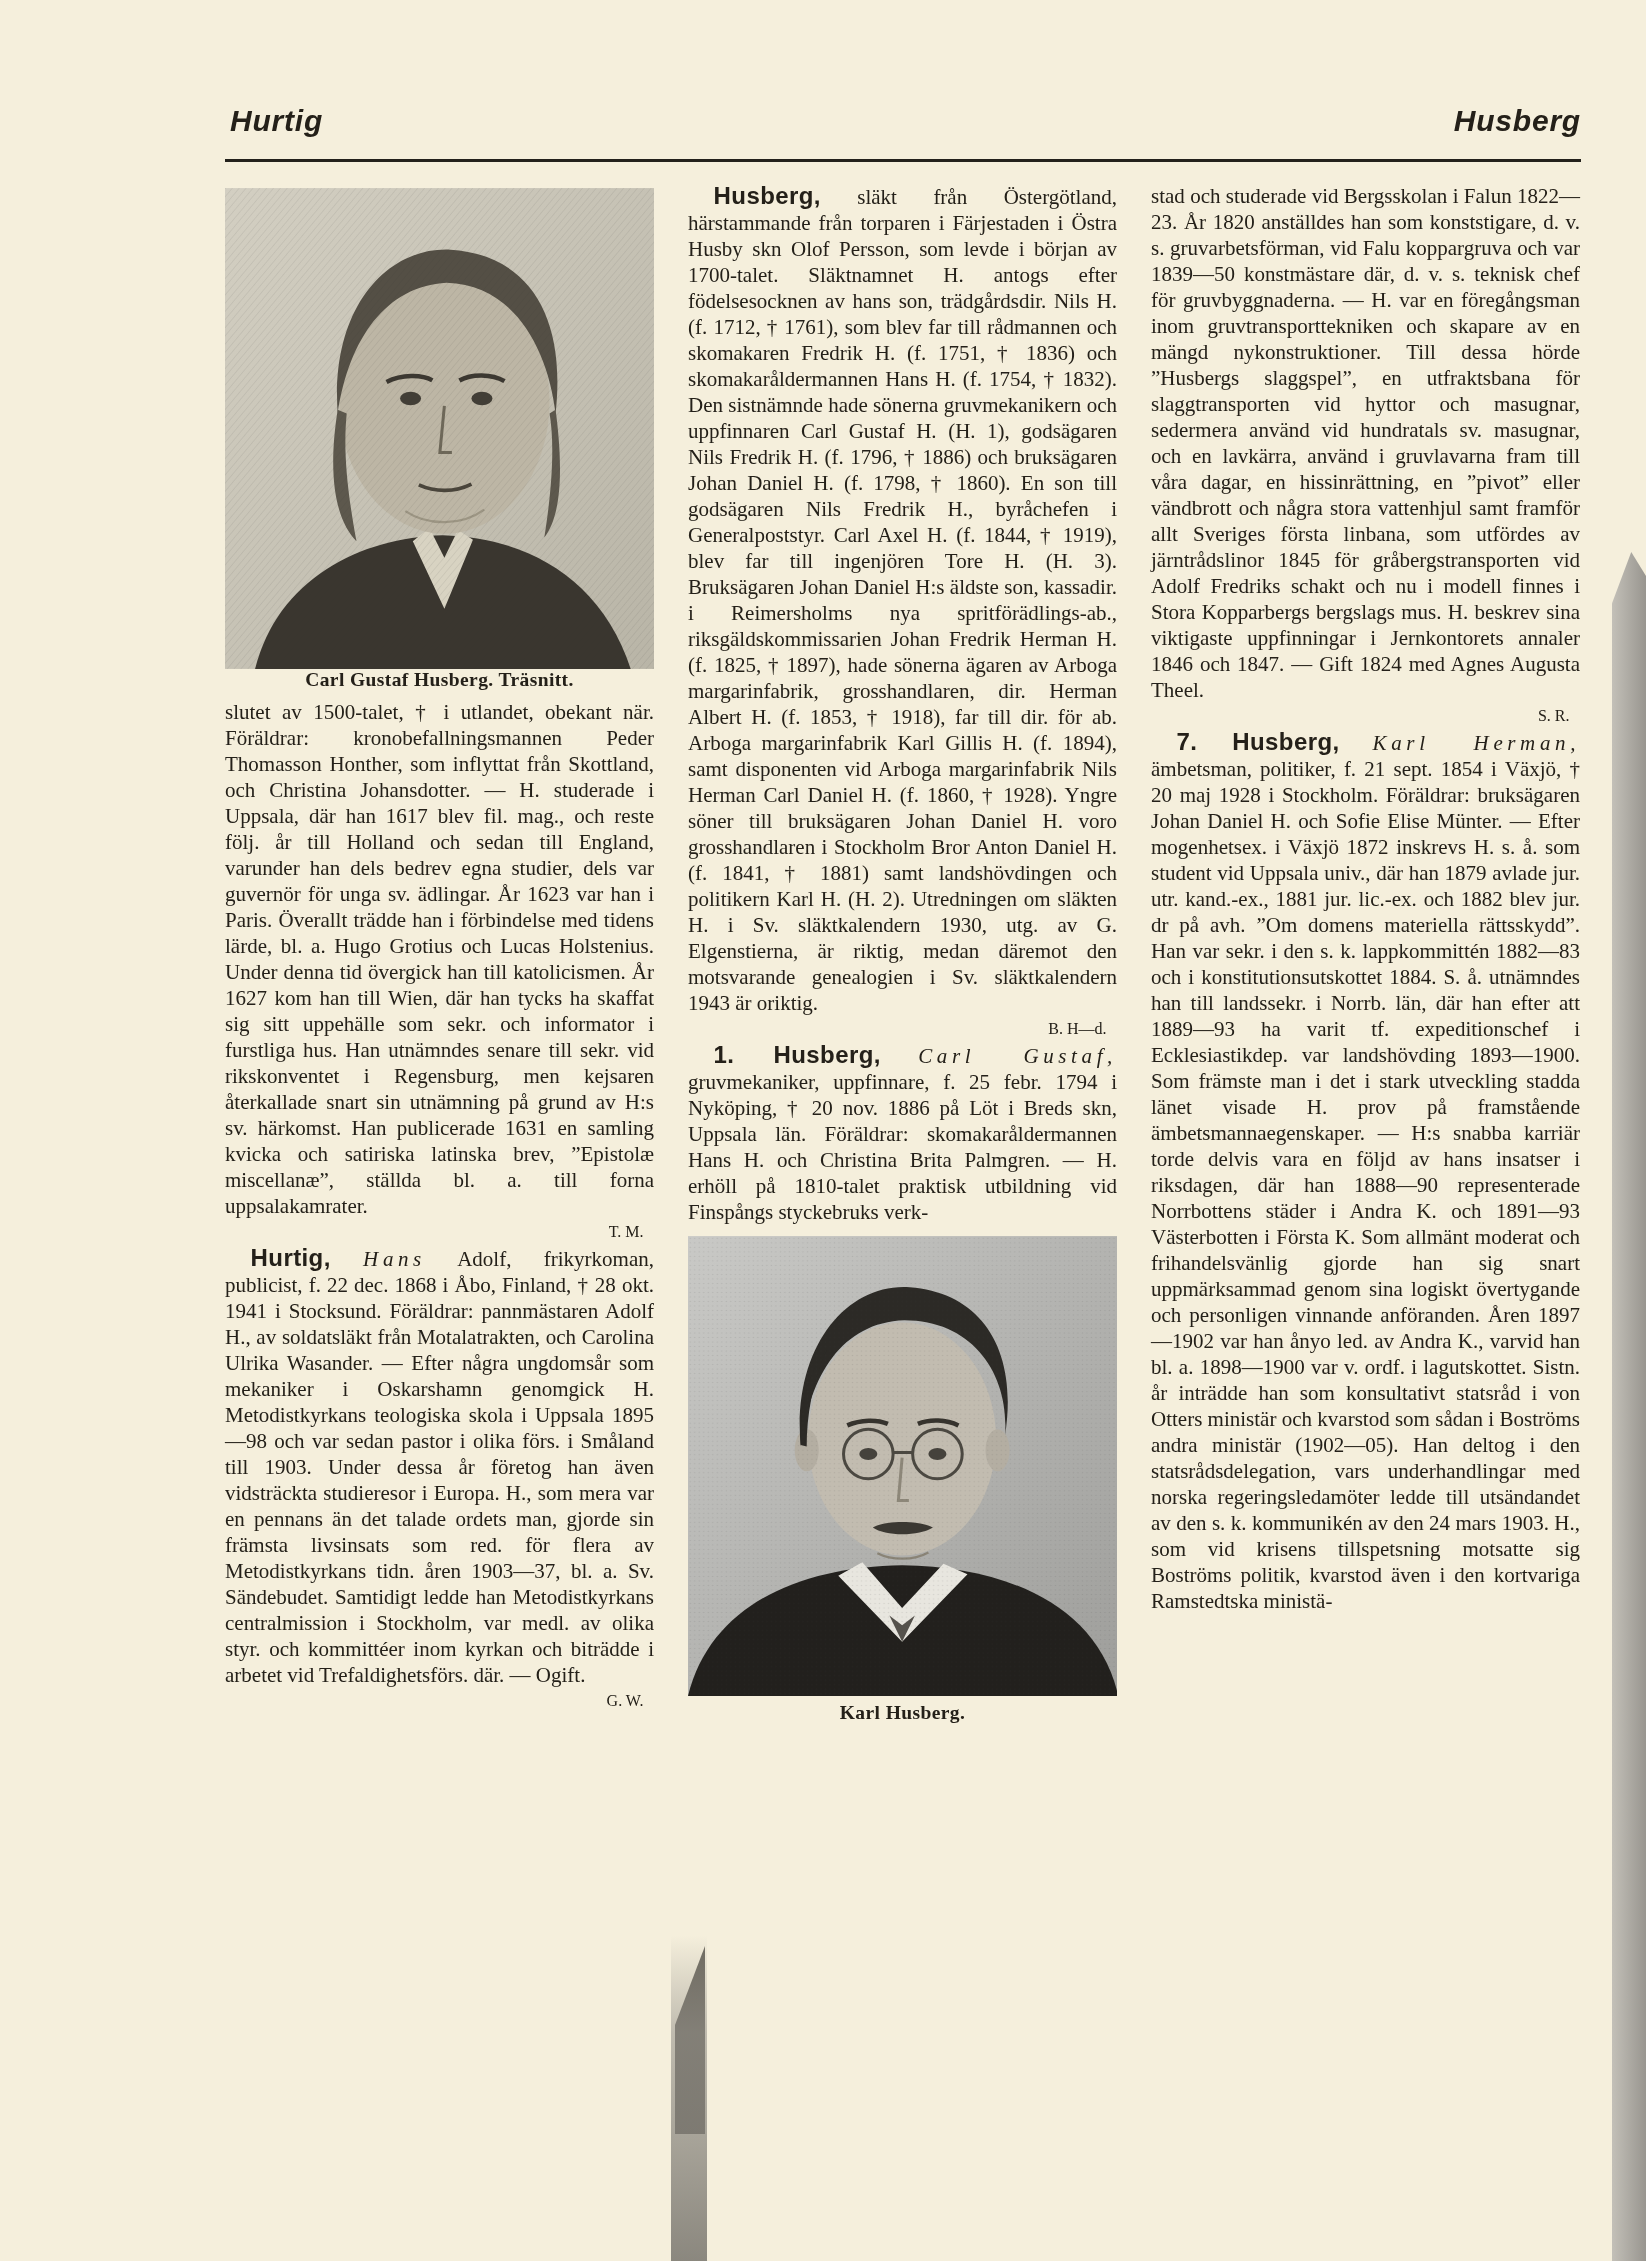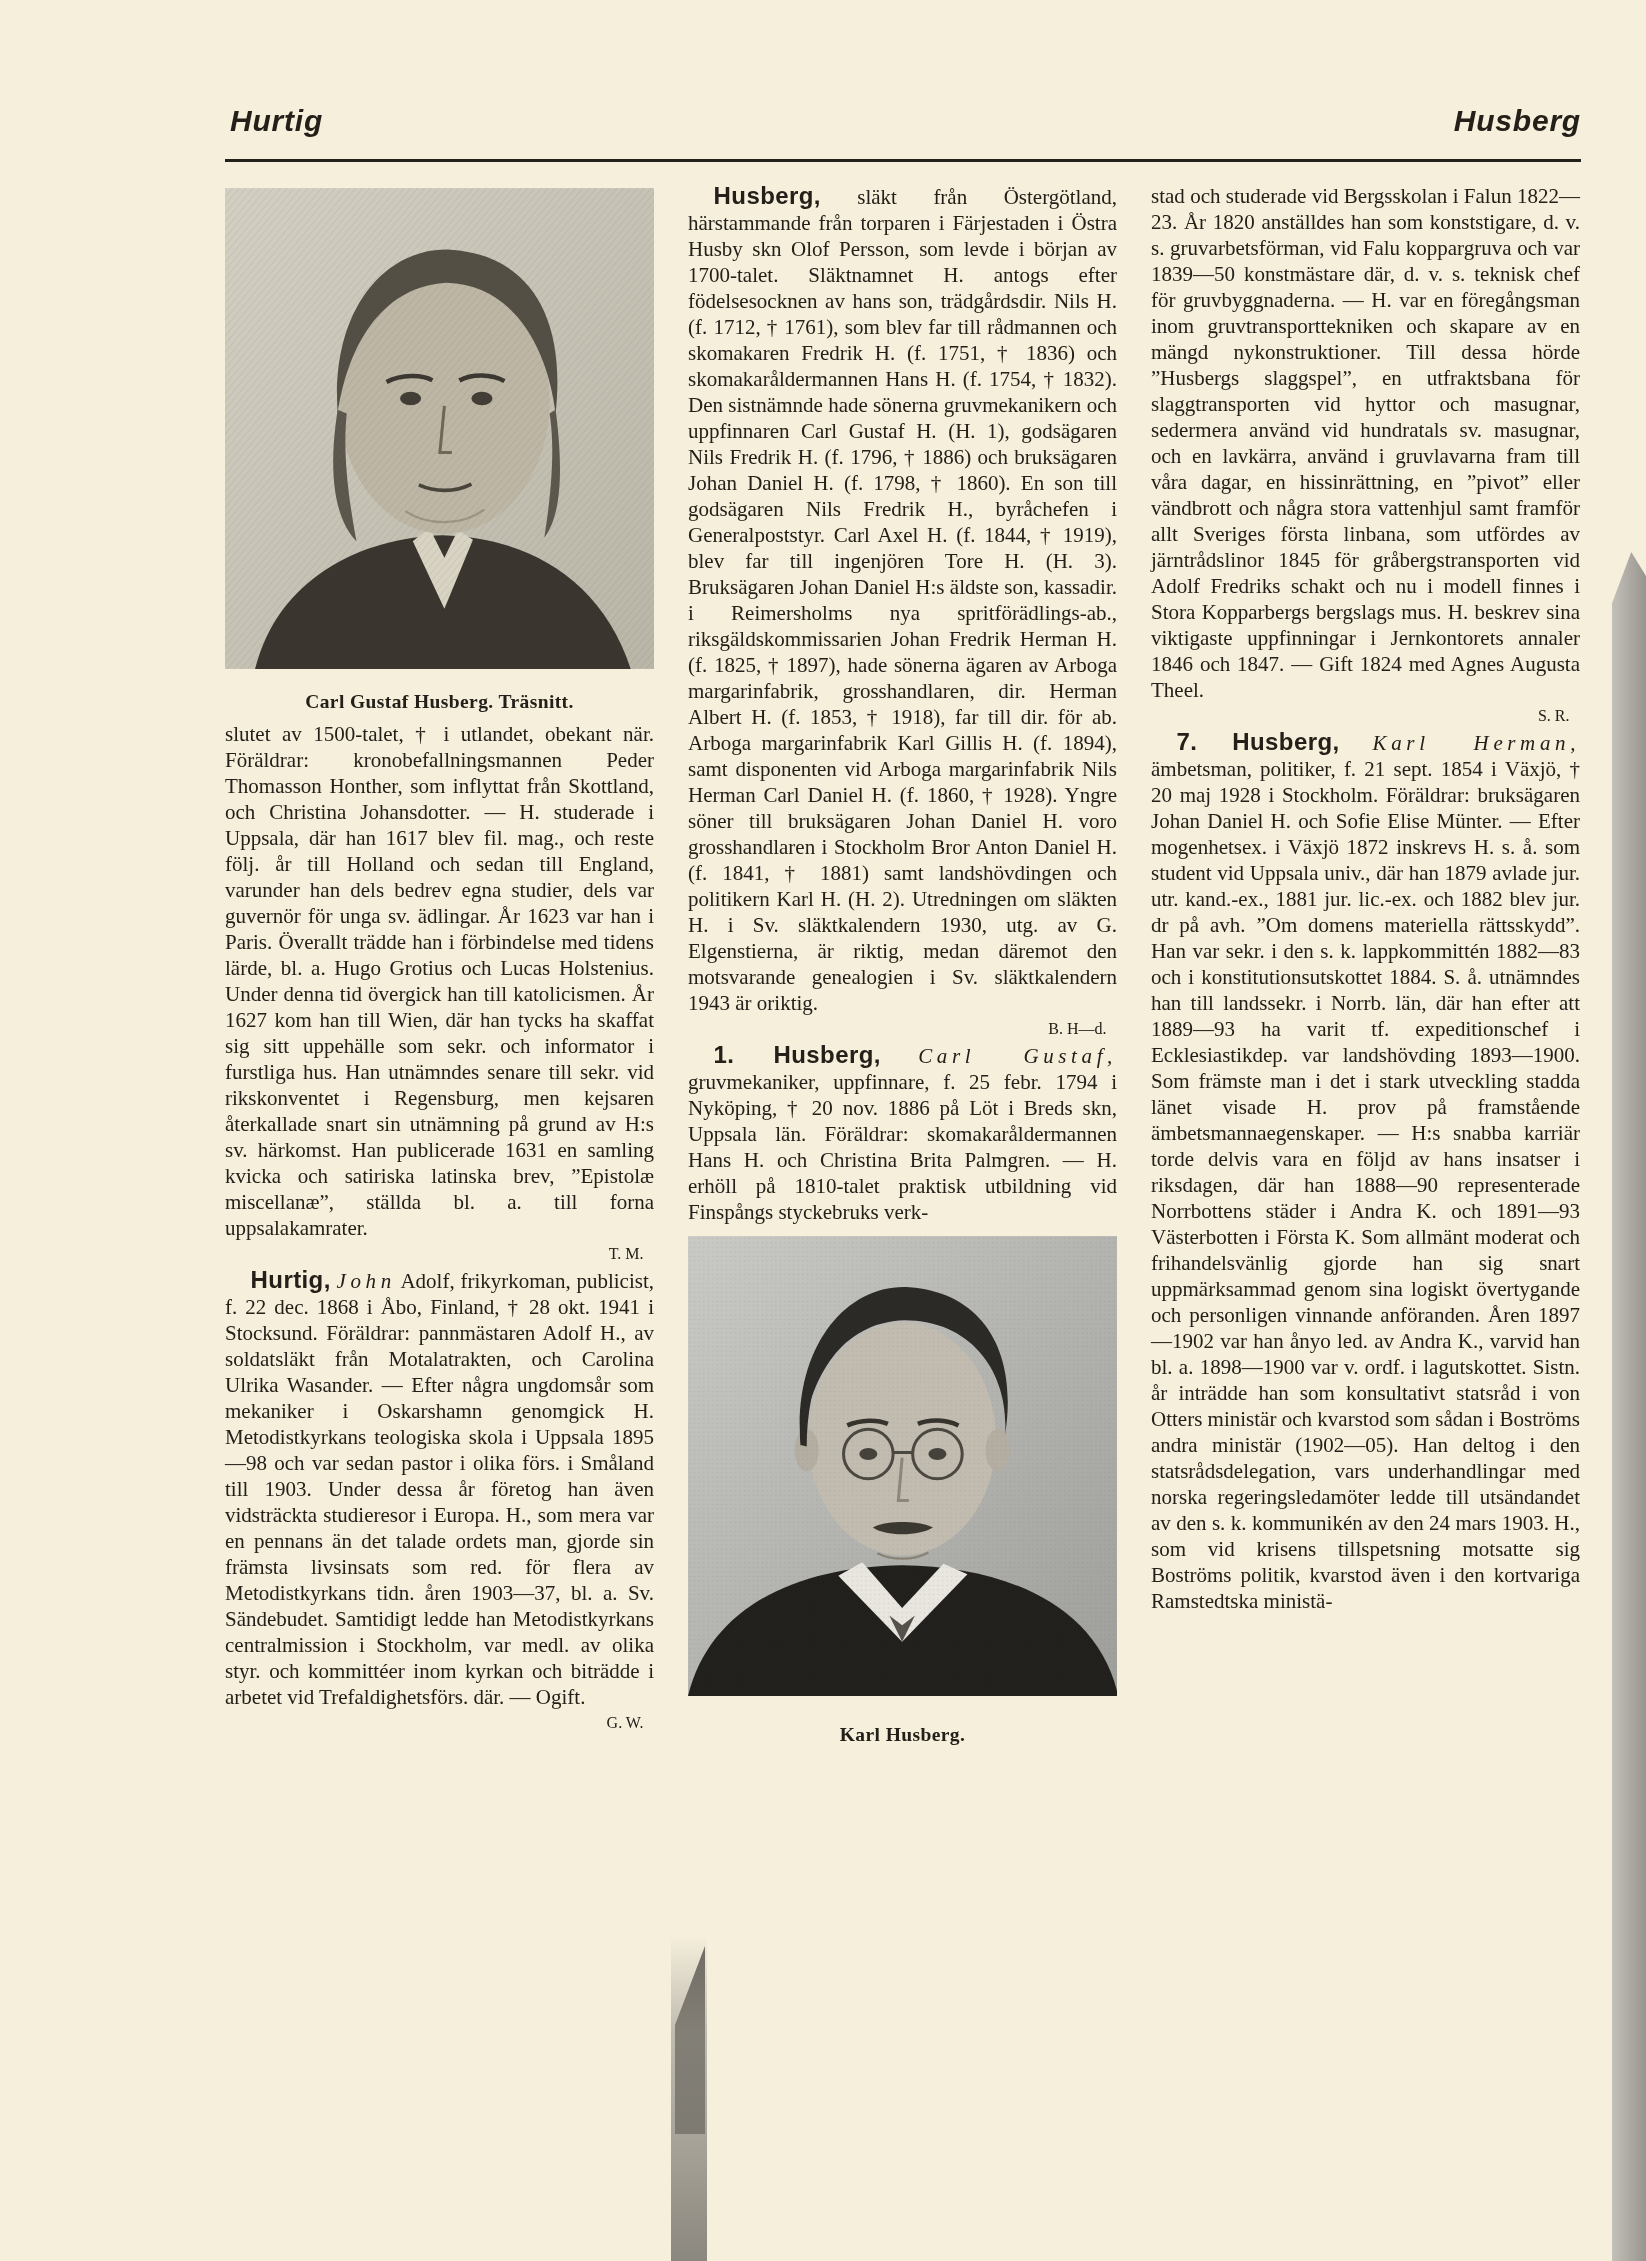--- a/index.html
+++ b/index.html
@@ -57,21 +57,21 @@
   }
   .given{margin-top:38px;}
   .spaced{font-style:italic;letter-spacing:.22em;word-spacing:.30em;}
   .sig{text-align:right;padding-right:10.5px;font-size:16px;line-height:26px;}
   
   figure{margin:0;}
   .portrait-fig{margin:4.5px 0 7.5px 0;}
   .portrait-fig svg{display:block;}
   figcaption{
     text-align:center;font-weight:700;font-size:19.5px;line-height:22.5px;
-    margin-top:22px;letter-spacing:0.4px;
+    margin-top:0;letter-spacing:0.4px;
   }
   .photo-fig{margin-top:10.5px;}
 </style>
 </head>
 <body>
 
 <div class="page">
 
   <div class="edge-right"></div>
   <div class="gutter-wedge"></div>
@@ -111,21 +111,21 @@
           <path d="M240,430 C270,450 315,450 345,428" stroke="#857e6c" stroke-width="3" fill="none" opacity="0.6"></path>
           <rect width="571" height="640" fill="url(#hatch)"></rect>
         </svg>
         <figcaption>Carl Gustaf Husberg. Träsnitt.</figcaption>
       </figure>
 
       <p class="cont">slutet av 1500-talet, † i utlandet, obekant när. Föräldrar: kronobefallningsmannen Peder Thomasson Honther, som inflyttat från Skottland, och Christina Johansdotter. — H. studerade i Uppsala, där han 1617 blev fil. mag., och reste följ. år till Holland och sedan till England, varunder han dels bedrev egna studier, dels var guvernör för unga sv. ädlingar. År 1623 var han i Paris. Överallt trädde han i förbindelse med tidens lärde, bl. a. Hugo Grotius och Lucas Holstenius. Under denna tid övergick han till katolicismen. År 1627 kom han till Wien, där han tycks ha skaffat sig sitt uppehälle som sekr. och informator i furstliga hus. Han utnämndes senare till sekr. vid rikskonventet i Regensburg, men kejsaren återkallade snart sin utnämning på grund av H:s sv. härkomst. Han publicerade 1631 en samling kvicka och satiriska latinska brev, ”Epistolæ miscellanæ”, ställda bl. a. till forna uppsalakamrater.</p>
       <div class="sig">T. M.</div>
 
       <p class="entry"><span class="headword">Hurtig,</span>
-        <span class="spaced">John</span>
+        <span class="spaced">Hans</span>
         <span class="given">Adolf,</span>
         <span>frikyrkoman, publicist, f. 22 dec. 1868 i Åbo, Finland, † 28 okt. 1941 i Stocksund. Föräldrar: pannmästaren Adolf H., av soldatsläkt från Motalatrakten, och Carolina Ulrika Wasander. — Efter några ungdomsår som mekaniker i Oskarshamn genomgick H. Metodistkyrkans teologiska skola i Uppsala 1895—98 och var sedan pastor i olika förs. i Småland till 1903. Under dessa år företog han även vidsträckta studieresor i Europa. H., som mera var en pennans än det talade ordets man, gjorde sin främsta livsinsats som red. för flera av Metodistkyrkans tidn. åren 1903—37, bl. a. Sv. Sändebudet. Samtidigt ledde han Metodistkyrkans centralmission i Stockholm, var medl. av olika styr. och kommittéer inom kyrkan och biträdde i arbetet vid Trefaldighetsförs. där. — Ogift.</span></p>
       <div class="sig">G. W.</div>
     </div>
 
     <div class="col">
       <p class="entry"><span class="headword">Husberg,</span>
         <span>släkt från Östergötland, härstammande från torparen i Färjestaden i Östra Husby skn Olof Persson, som levde i början av 1700-talet. Släktnamnet H. antogs efter födelsesocknen av hans son, trädgårdsdir. Nils H. (f. 1712, † 1761), som blev far till rådmannen och skomakaren Fredrik H. (f. 1751, † 1836) och skomakaråldermannen Hans H. (f. 1754, † 1832). Den sistnämnde hade sönerna gruvmekanikern och uppfinnaren Carl Gustaf H. (H. 1), godsägaren Nils Fredrik H. (f. 1796, † 1886) och bruksägaren Johan Daniel H. (f. 1798, † 1860). En son till godsägaren Nils Fredrik H., byråchefen i Generalpoststyr. Carl Axel H. (f. 1844, † 1919), blev far till ingenjören Tore H. (H. 3). Bruksägaren Johan Daniel H:s äldste son, kassadir. i Reimersholms nya spritförädlings-ab., riksgäldskommissarien Johan Fredrik Herman H. (f. 1825, † 1897), hade sönerna ägaren av Arboga margarinfabrik, grosshandlaren, dir. Herman Albert H. (f. 1853, † 1918), far till dir. för ab. Arboga margarinfabrik Karl Gillis H. (f. 1894), samt disponenten vid Arboga margarinfabrik Nils Herman Carl Daniel H. (f. 1860, † 1928). Yngre söner till bruksägaren Johan Daniel H. voro grosshandlaren i Stockholm Bror Anton Daniel H. (f. 1841, † 1881) samt landshövdingen och politikern Karl H. (H. 2). Utredningen om släkten H. i Sv. släktkalendern 1930, utg. av G. Elgenstierna, är riktig, medan däremot den motsvarande genealogien i Sv. släktkalendern 1943 är oriktig.</span></p>
       <div class="sig">B. H—d.</div>
 

